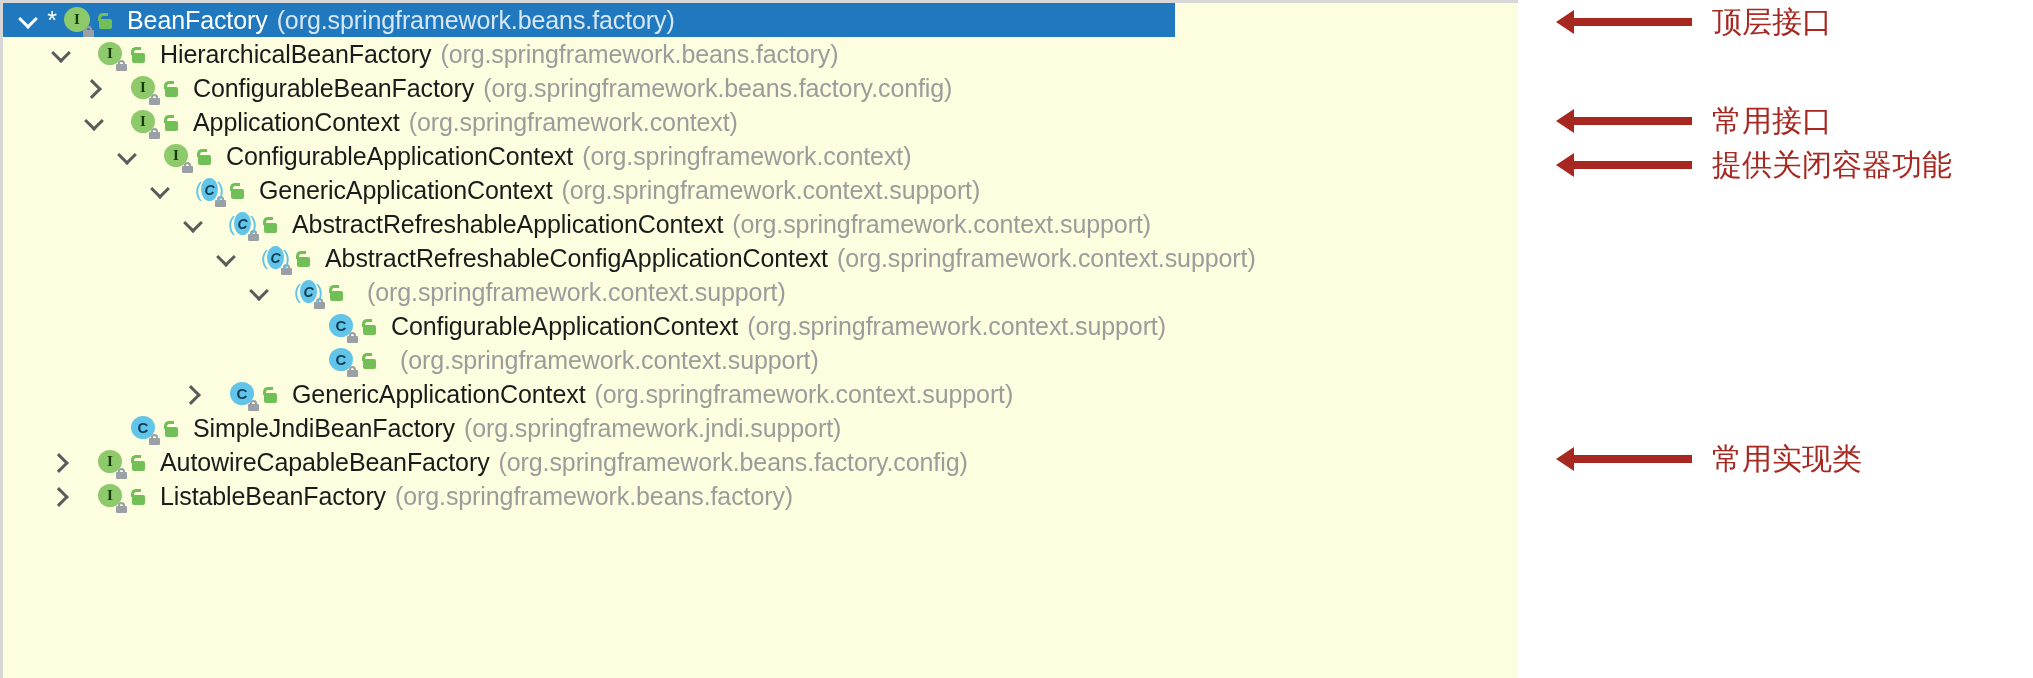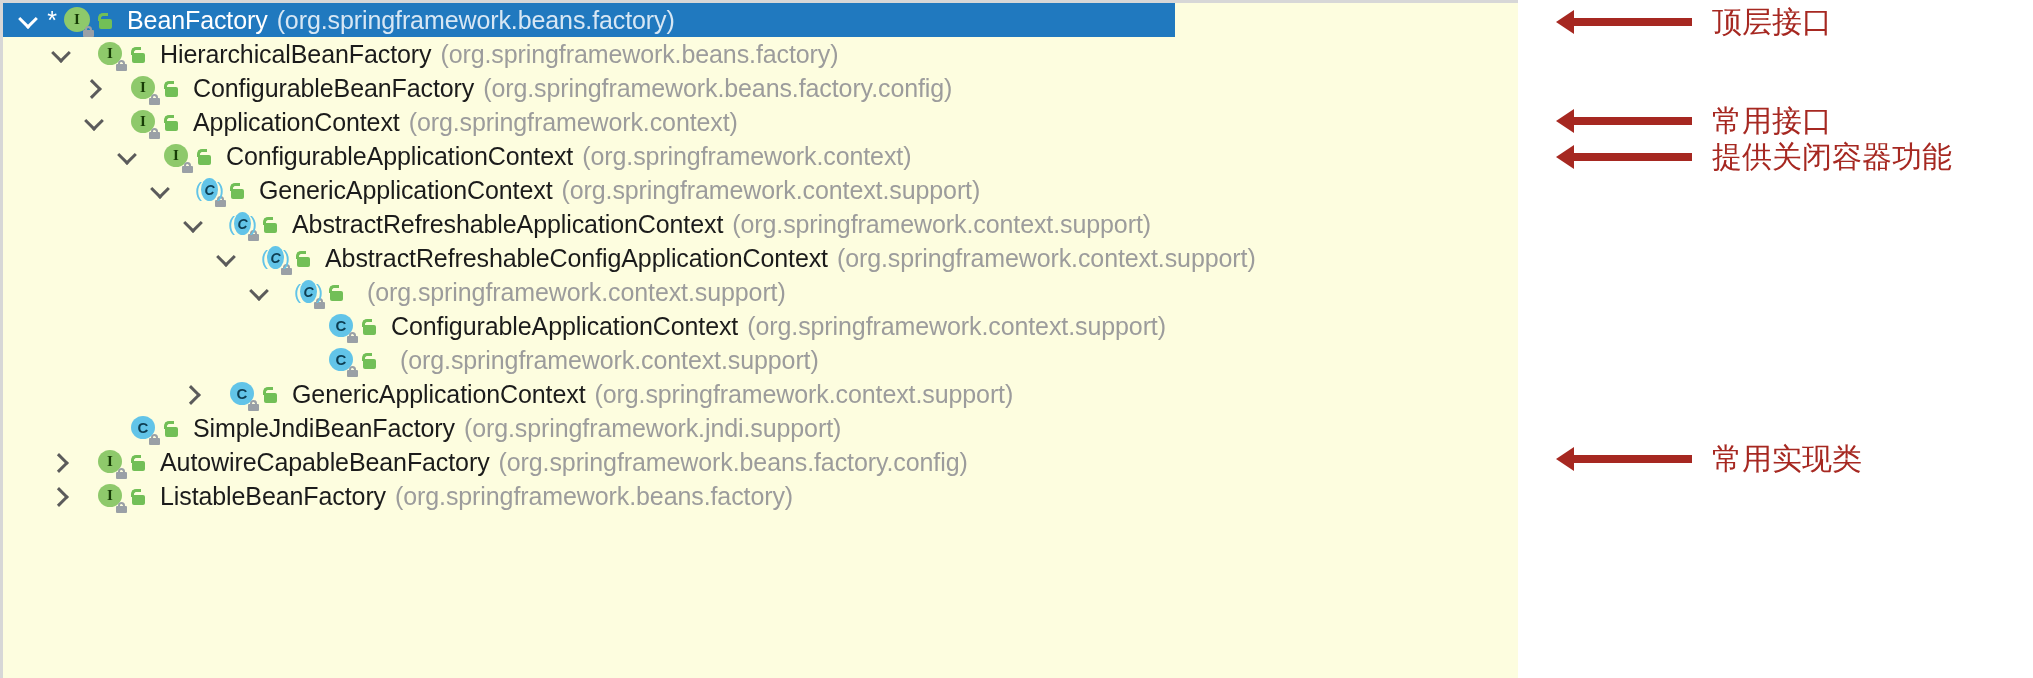--- a/index.html
+++ b/index.html
@@ -515,21 +515,21 @@
 <div class="annot" style="left:1572px; top:5px;">
   <span class="arrow" style="width:120px;"></span>
   <span class="annot-label">顶层接口</span>
 </div>
 
 <div class="annot" style="left:1572px; top:104px;">
   <span class="arrow" style="width:120px;"></span>
   <span class="annot-label">常用接口</span>
 </div>
 
-<div class="annot" style="left:1572px; top:140px;">
+<div class="annot" style="left:1572px; top:148px;">
   <span class="arrow" style="width:120px;"></span>
   <span class="annot-label">提供关闭容器功能</span>
 </div>
 
 <div class="annot" style="left:1572px; top:442px;">
   <span class="arrow" style="width:120px;"></span>
   <span class="annot-label">常用实现类</span>
 </div>
 
 </body></html>

